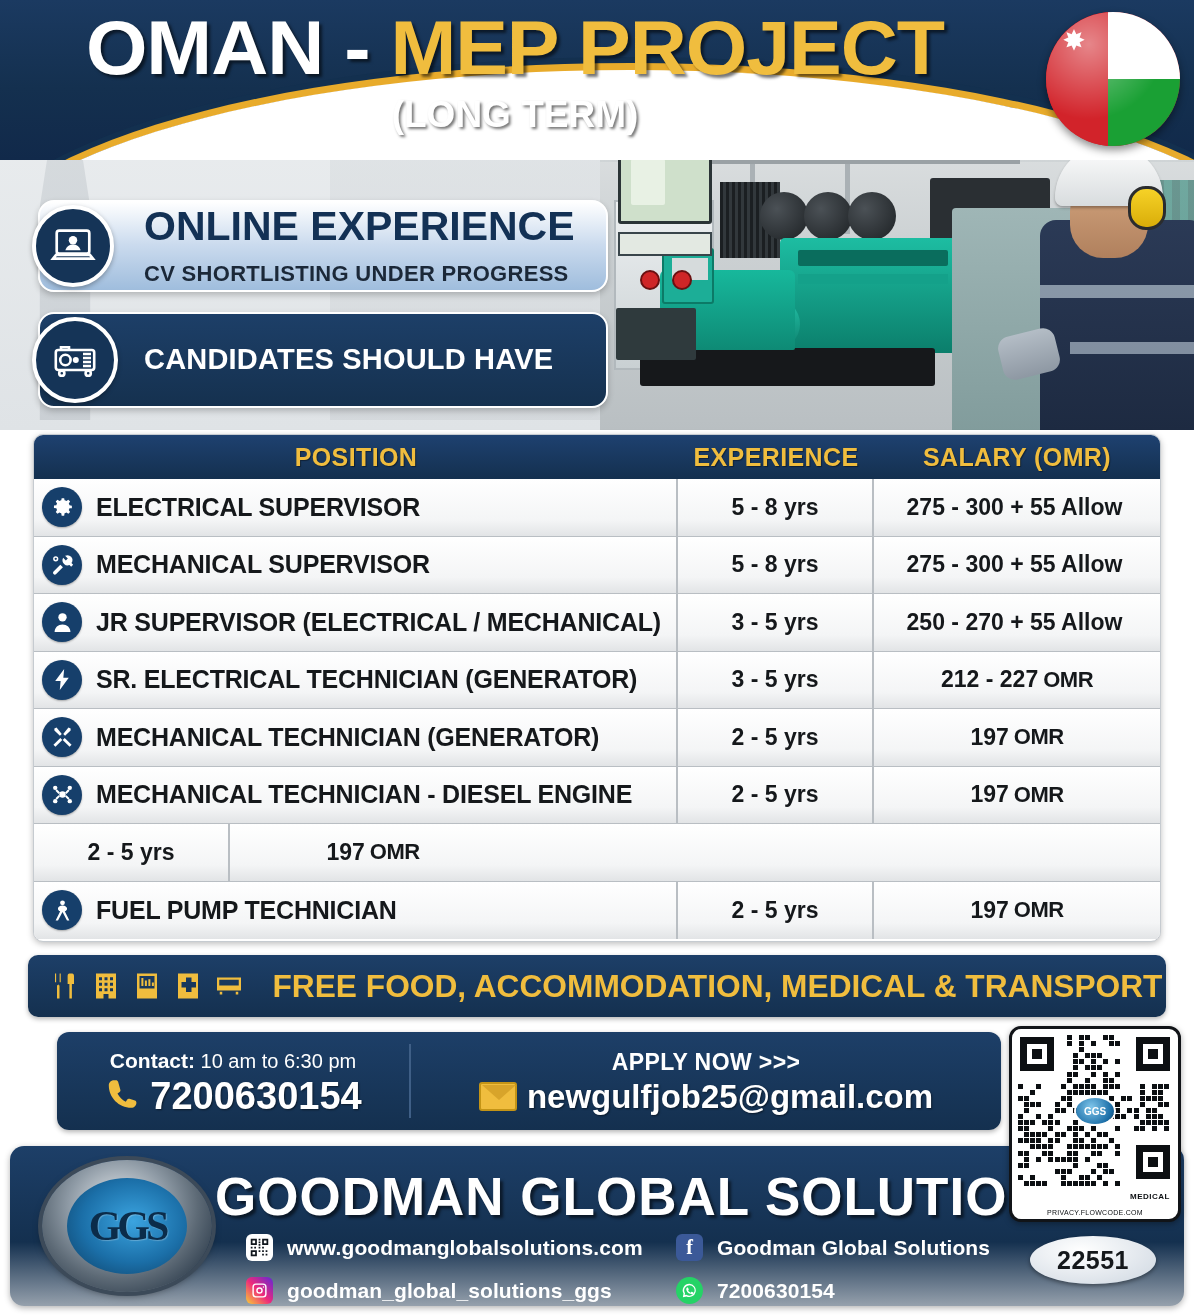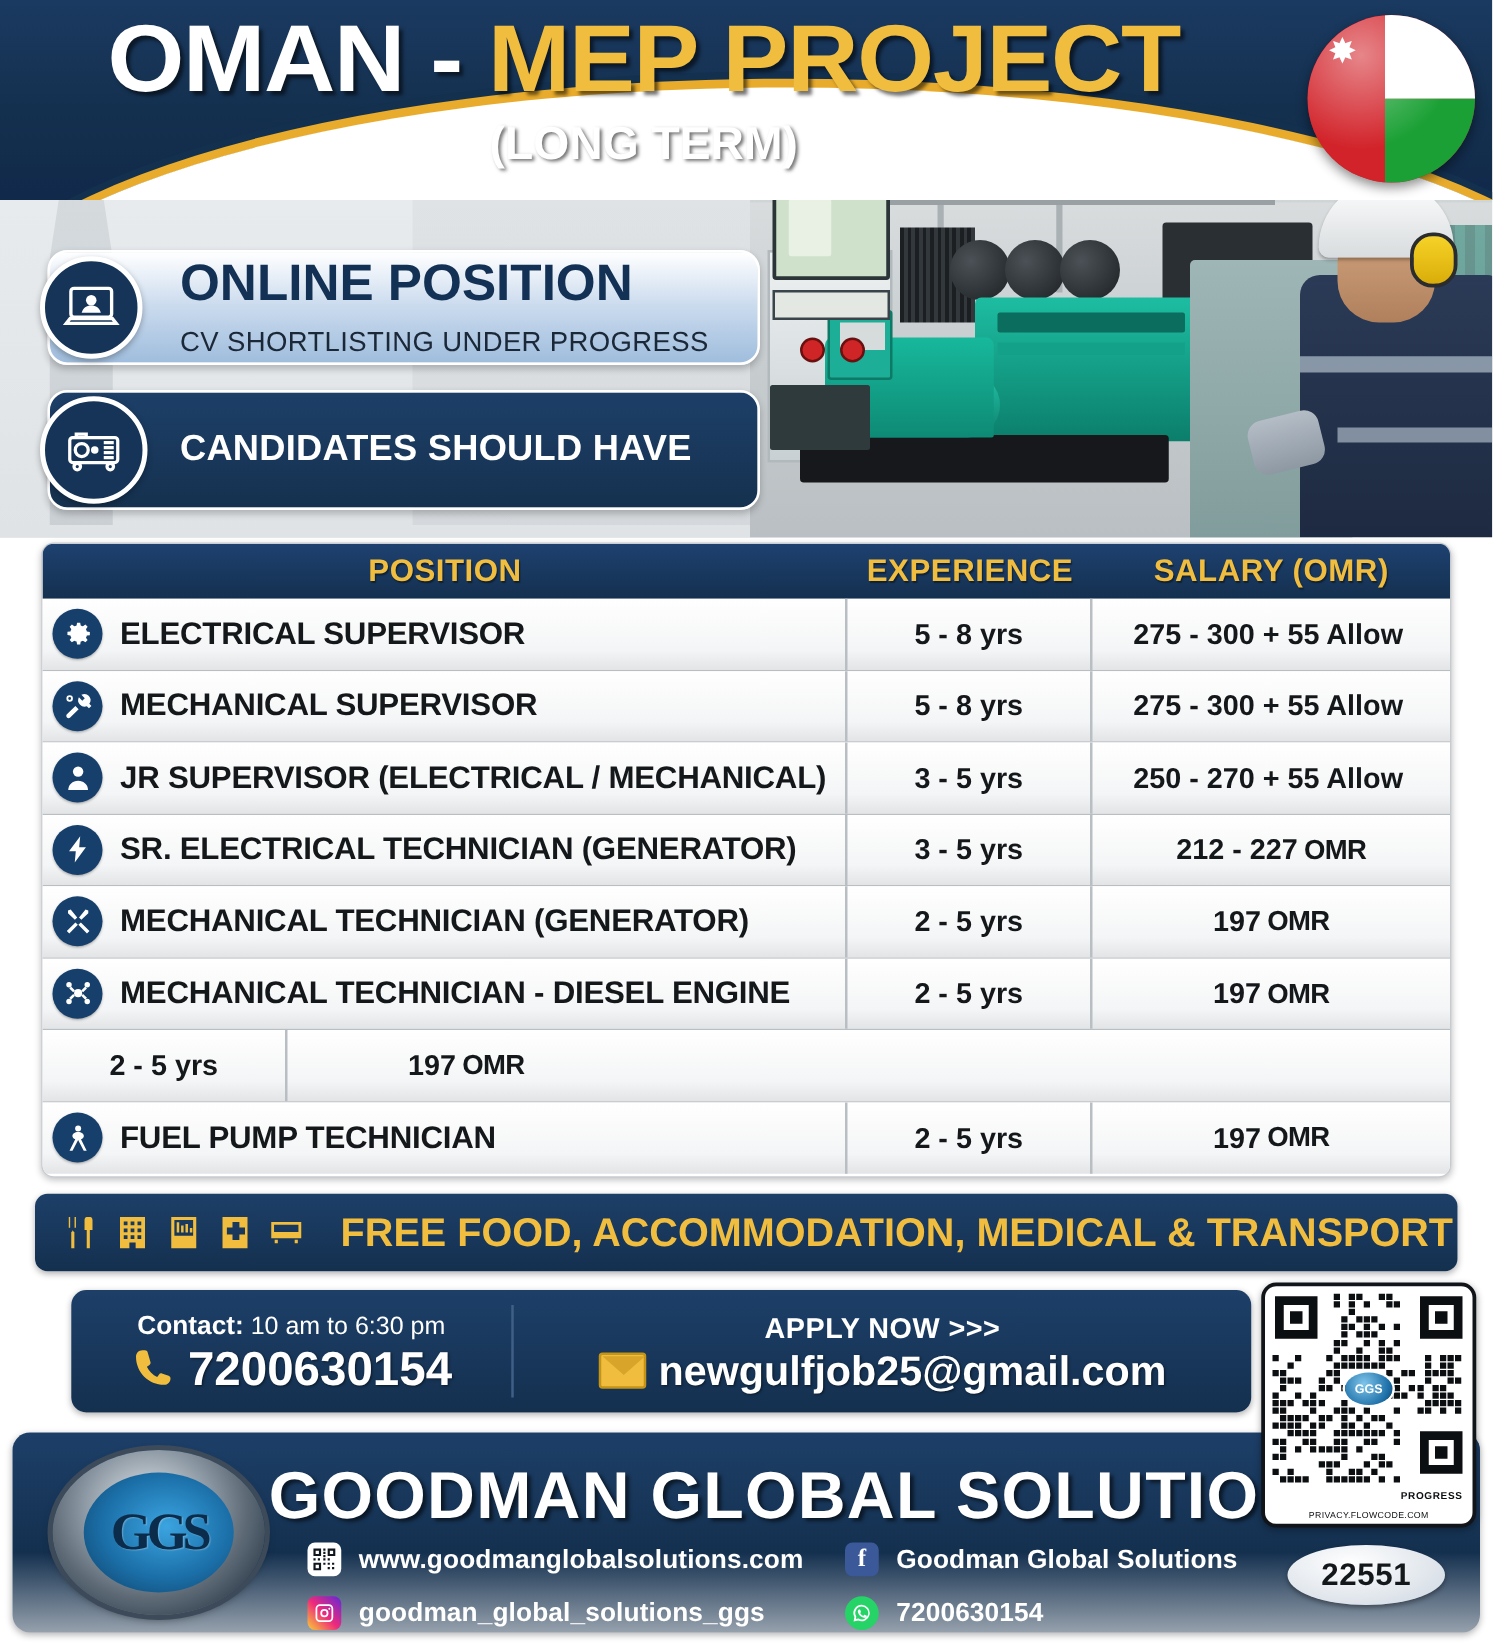--- a/index.html
+++ b/index.html
@@ -159,21 +159,21 @@
     display:flex; align-items:center; justify-content:center;
     box-shadow:0 2px 5px rgba(0,0,0,.3);
   }
   .banner-2 .banner-icon{ width:86px; height:86px; }
   .banner-text{ margin-left:104px; }
   .b1-line1{
     font-size:41px; font-weight:bold; color:#133155; letter-spacing:0px;
     line-height:1.0;
   }
   .b1-line2{
-    font-size:22px; font-weight:normal; color:#1b2838; letter-spacing:.3px;
+    font-size:22px; font-weight:bold; color:#1b2838; letter-spacing:.3px;
     margin-top:14px;
   }
   .b2-line1{ font-size:29px;font-weight:bold;color:#ffffff;line-height:1.15;letter-spacing:.2px;}
   .b2-line2{ font-size:29px;font-weight:bold;color:#ffffff;line-height:1.15;letter-spacing:.2px;}
   .b2-line2 .hl{ color:#f0bd3e; }
 
   
   .table-wrap{
     position:absolute; left:33px; top:434px; width:1128px; height:508px;
     background:#ffffff;
@@ -427,21 +427,21 @@
   <div class="banner banner-1">
     <div class="banner-icon">
       <svg viewBox="0 0 24 24" width="46" height="46" fill="none" stroke="#ffffff" stroke-width="1.4">
         <rect x="3.5" y="4" width="17" height="12" rx="1.3"></rect>
         <circle cx="12" cy="9" r="2.2" fill="#ffffff" stroke="none"></circle>
         <path d="M8 14.2c.6-2 2-3 4-3s3.4 1 4 3z" fill="#ffffff" stroke="none"></path>
         <path d="M1.6 18.6h20.8l-1.6-2H3.2z"></path>
       </svg>
     </div>
     <div class="banner-text">
-      <div class="b1-line1">ONLINE POSITION</div>
+      <div class="b1-line1">ONLINE EXPERIENCE</div>
       <div class="b1-line2">CV SHORTLISTING UNDER PROGRESS</div>
     </div>
   </div>
 
   <div class="banner banner-2">
     <div class="banner-icon">
       <svg viewBox="0 0 24 24" width="48" height="48" fill="none" stroke="#ffffff" stroke-width="1.3">
         <rect x="2.4" y="7" width="19.2" height="10" rx="1.2"></rect>
         <circle cx="7.2" cy="12" r="2.6"></circle>
         <circle cx="12.4" cy="12" r="1.5" fill="#ffffff" stroke="none"></circle>
@@ -837,21 +837,21 @@
           <i></i>
         </div>
       <div class="qr-eye" style="right:2px;top:2px;">
           <i></i>
         </div>
       <div class="qr-eye" style="right:2px;bottom:8px;">
           <i></i>
         </div>
       <div class="qr-logo">GGS</div>
     </div>
-    <div class="qr-brand">PROGRESS</div>
+    <div class="qr-brand">MEDICAL</div>
     <div class="qr-url">PRIVACY.FLOWCODE.COM</div>
   </div>
 
   <div class="footer">
     <div class="ggs-logo">
       <div class="ggs-inner">GGS</div>
     </div>
     <div class="company-name">GOODMAN GLOBAL SOLUTIONS</div>
     <div class="links">
 

